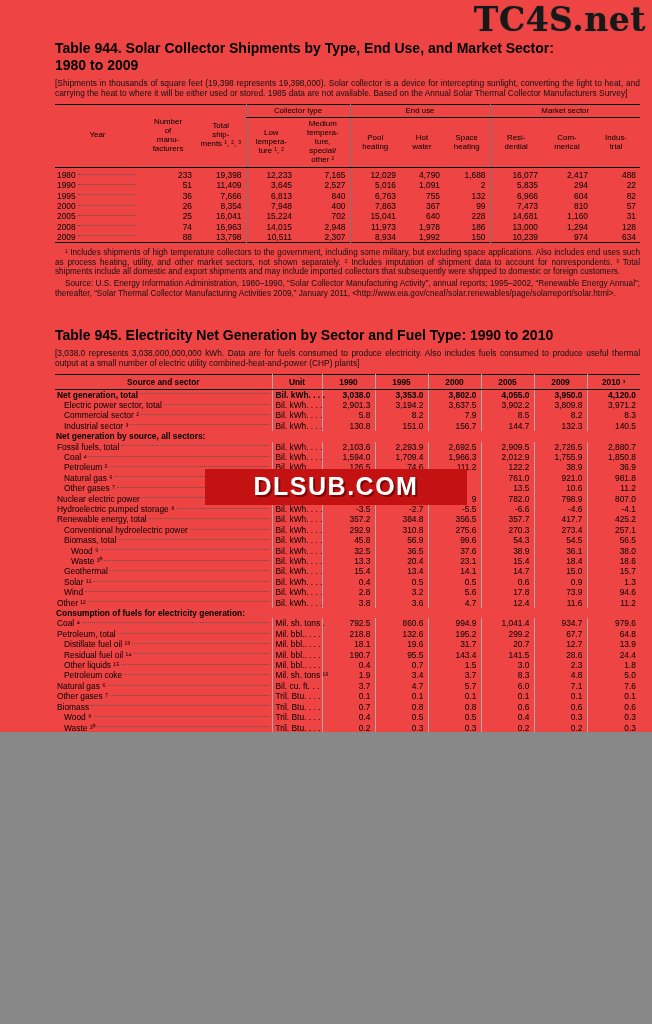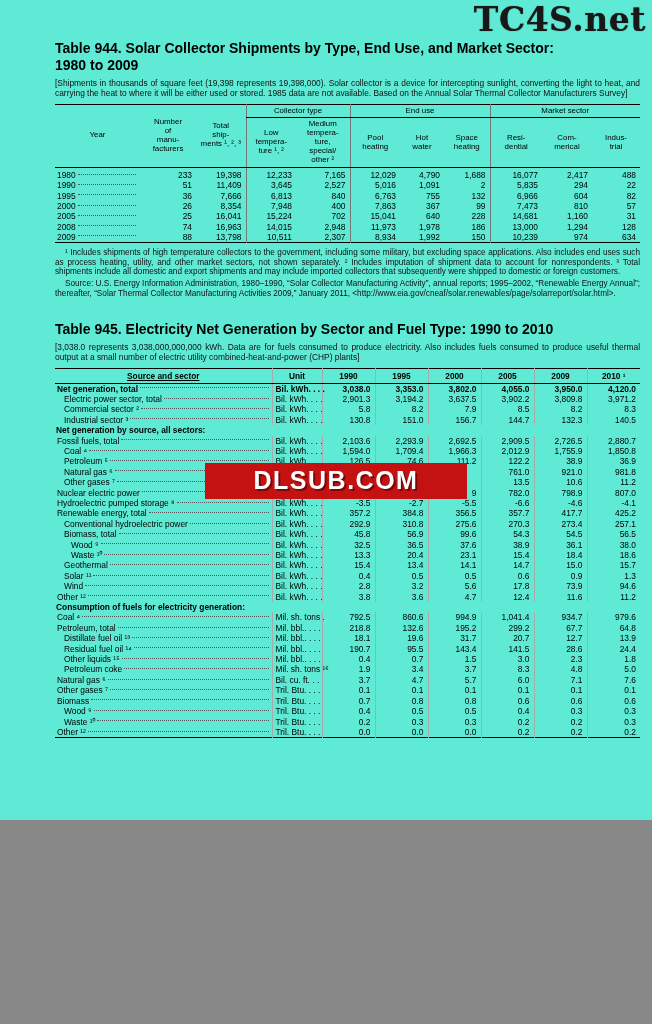--- a/index.html
+++ b/index.html
@@ -1,18 +1,18 @@
 <!DOCTYPE html>
 <html><head>
 <meta charset="utf-8">
 <style>
   * { margin:0; padding:0; box-sizing:border-box; }
   html,body { background:#888; }
   body { font-family:"Liberation Sans", sans-serif; color:#000; }
-  .page { position:relative; width:652px; height:820px; background:#5eead4; overflow:hidden; margin:0 auto; }
+  .page { position:relative; width:652px; height:732px; background:#ef4444; overflow:hidden; margin:0 auto; }
   .content { position:absolute; left:55px; top:40px; width:585px; }
 
   .t-title { font-size:14px; font-weight:bold; line-height:1.18; white-space:pre-line; margin-bottom:5px; }
   .t-note  { font-size:8.4px; line-height:1.22; text-align:justify; margin-bottom:5px; color:#111; }
   .fnotes  { font-size:8.2px; line-height:1.18; text-align:justify; margin-top:5px; text-indent:10px; color:#111; }
   .src     { font-size:8.2px; line-height:1.18; text-align:justify; margin-top:2px; text-indent:10px; color:#111; }
 
   table { border-collapse:collapse; table-layout:fixed; width:585px; }
 
   
@@ -25,21 +25,21 @@
                    text-align:right; overflow:hidden; white-space:nowrap; }
   .t944 tbody tr:first-child td { padding-top:2px; }
   .t944 td.yr { text-align:left; padding:0 2px 0 2px; }
   .t944 .gs { border-left:1px solid #777; }
 
   
   .t945wrap { position:relative; margin-top:3px; }
   .t945 { border-top:1.5px solid #000; border-bottom:1px solid #000; }
   .t945 thead th { font-size:8.3px; font-weight:bold; text-align:center; padding:2px 2px;
                    border-bottom:1px solid #000; height:13px; overflow:hidden; }
-  .t945 thead th.lab-h { text-align:center;text-decoration:underline; }
+  .t945 thead th.lab-h { text-align:center; }
   .t945 td { font-size:8.4px; line-height:10.4px; height:10.4px; padding:0; overflow:hidden;
              white-space:nowrap; vertical-align:middle; }
   .t945 td.num { text-align:right; padding-right:4px; }
   .t945 td.unit { padding-left:3px; overflow:visible; }
   .t945 td.sec { font-weight:bold; padding-left:1px; }
   .t945 .vr { border-left:1px solid #aaa; }
   .t945 td.lab { padding-right:1px; }
   .t945 td.ind0 { padding-left:2px; }
   .t945 td.ind1 { padding-left:9px; }
   .t945 td.ind2 { padding-left:16px; }
@@ -255,21 +255,21 @@
             <td class="gs">10,239</td>
             <td>974</td>
             <td>634</td>
           </tr>
         </tbody>
     </table>
 
     <div class="fnotes">¹ Includes shipments of high temperature collectors to the government, including some military, but excluding space applications. Also includes end uses such as process heating, utility, and other market sectors, not shown separately. ² Includes imputation of shipment data to account for nonrespondents. ³ Total shipments include all domestic and export shipments and may include imported collectors that subsequently were shipped to domestic or foreign customers.</div>
     <div class="src">Source: U.S. Energy Information Administration, 1980–1990, “Solar Collector Manufacturing Activity”, annual reports; 1995–2002, “Renewable Energy Annual”; thereafter, “Solar Thermal Collector Manufacturing Activities 2009,” January 2011, &lt;http://www.eia.gov/cneaf/solar.renewables/page/solarreport/solar.html&gt;.</div>
 
-    <div class="t-title" style="margin-top:22px">Table 945. Electricity Net Generation by Sector and Fuel Type: 1990 to 2010</div>
+    <div class="t-title" style="margin-top:28px">Table 945. Electricity Net Generation by Sector and Fuel Type: 1990 to 2010</div>
     <div class="t-note">[3,038.0 represents 3,038,000,000,000 kWh. Data are for fuels consumed to produce electricity. Also includes fuels consumed to produce useful thermal output at a small number of electric utility combined-heat-and-power (CHP) plants]</div>
 
     <div class="t945wrap">
       <table class="t945">
         <colgroup>
           <col style="width:217px">
             <col style="width:50px">
           <col style="width:53px">
             <col style="width:53px">
             <col style="width:53px">

